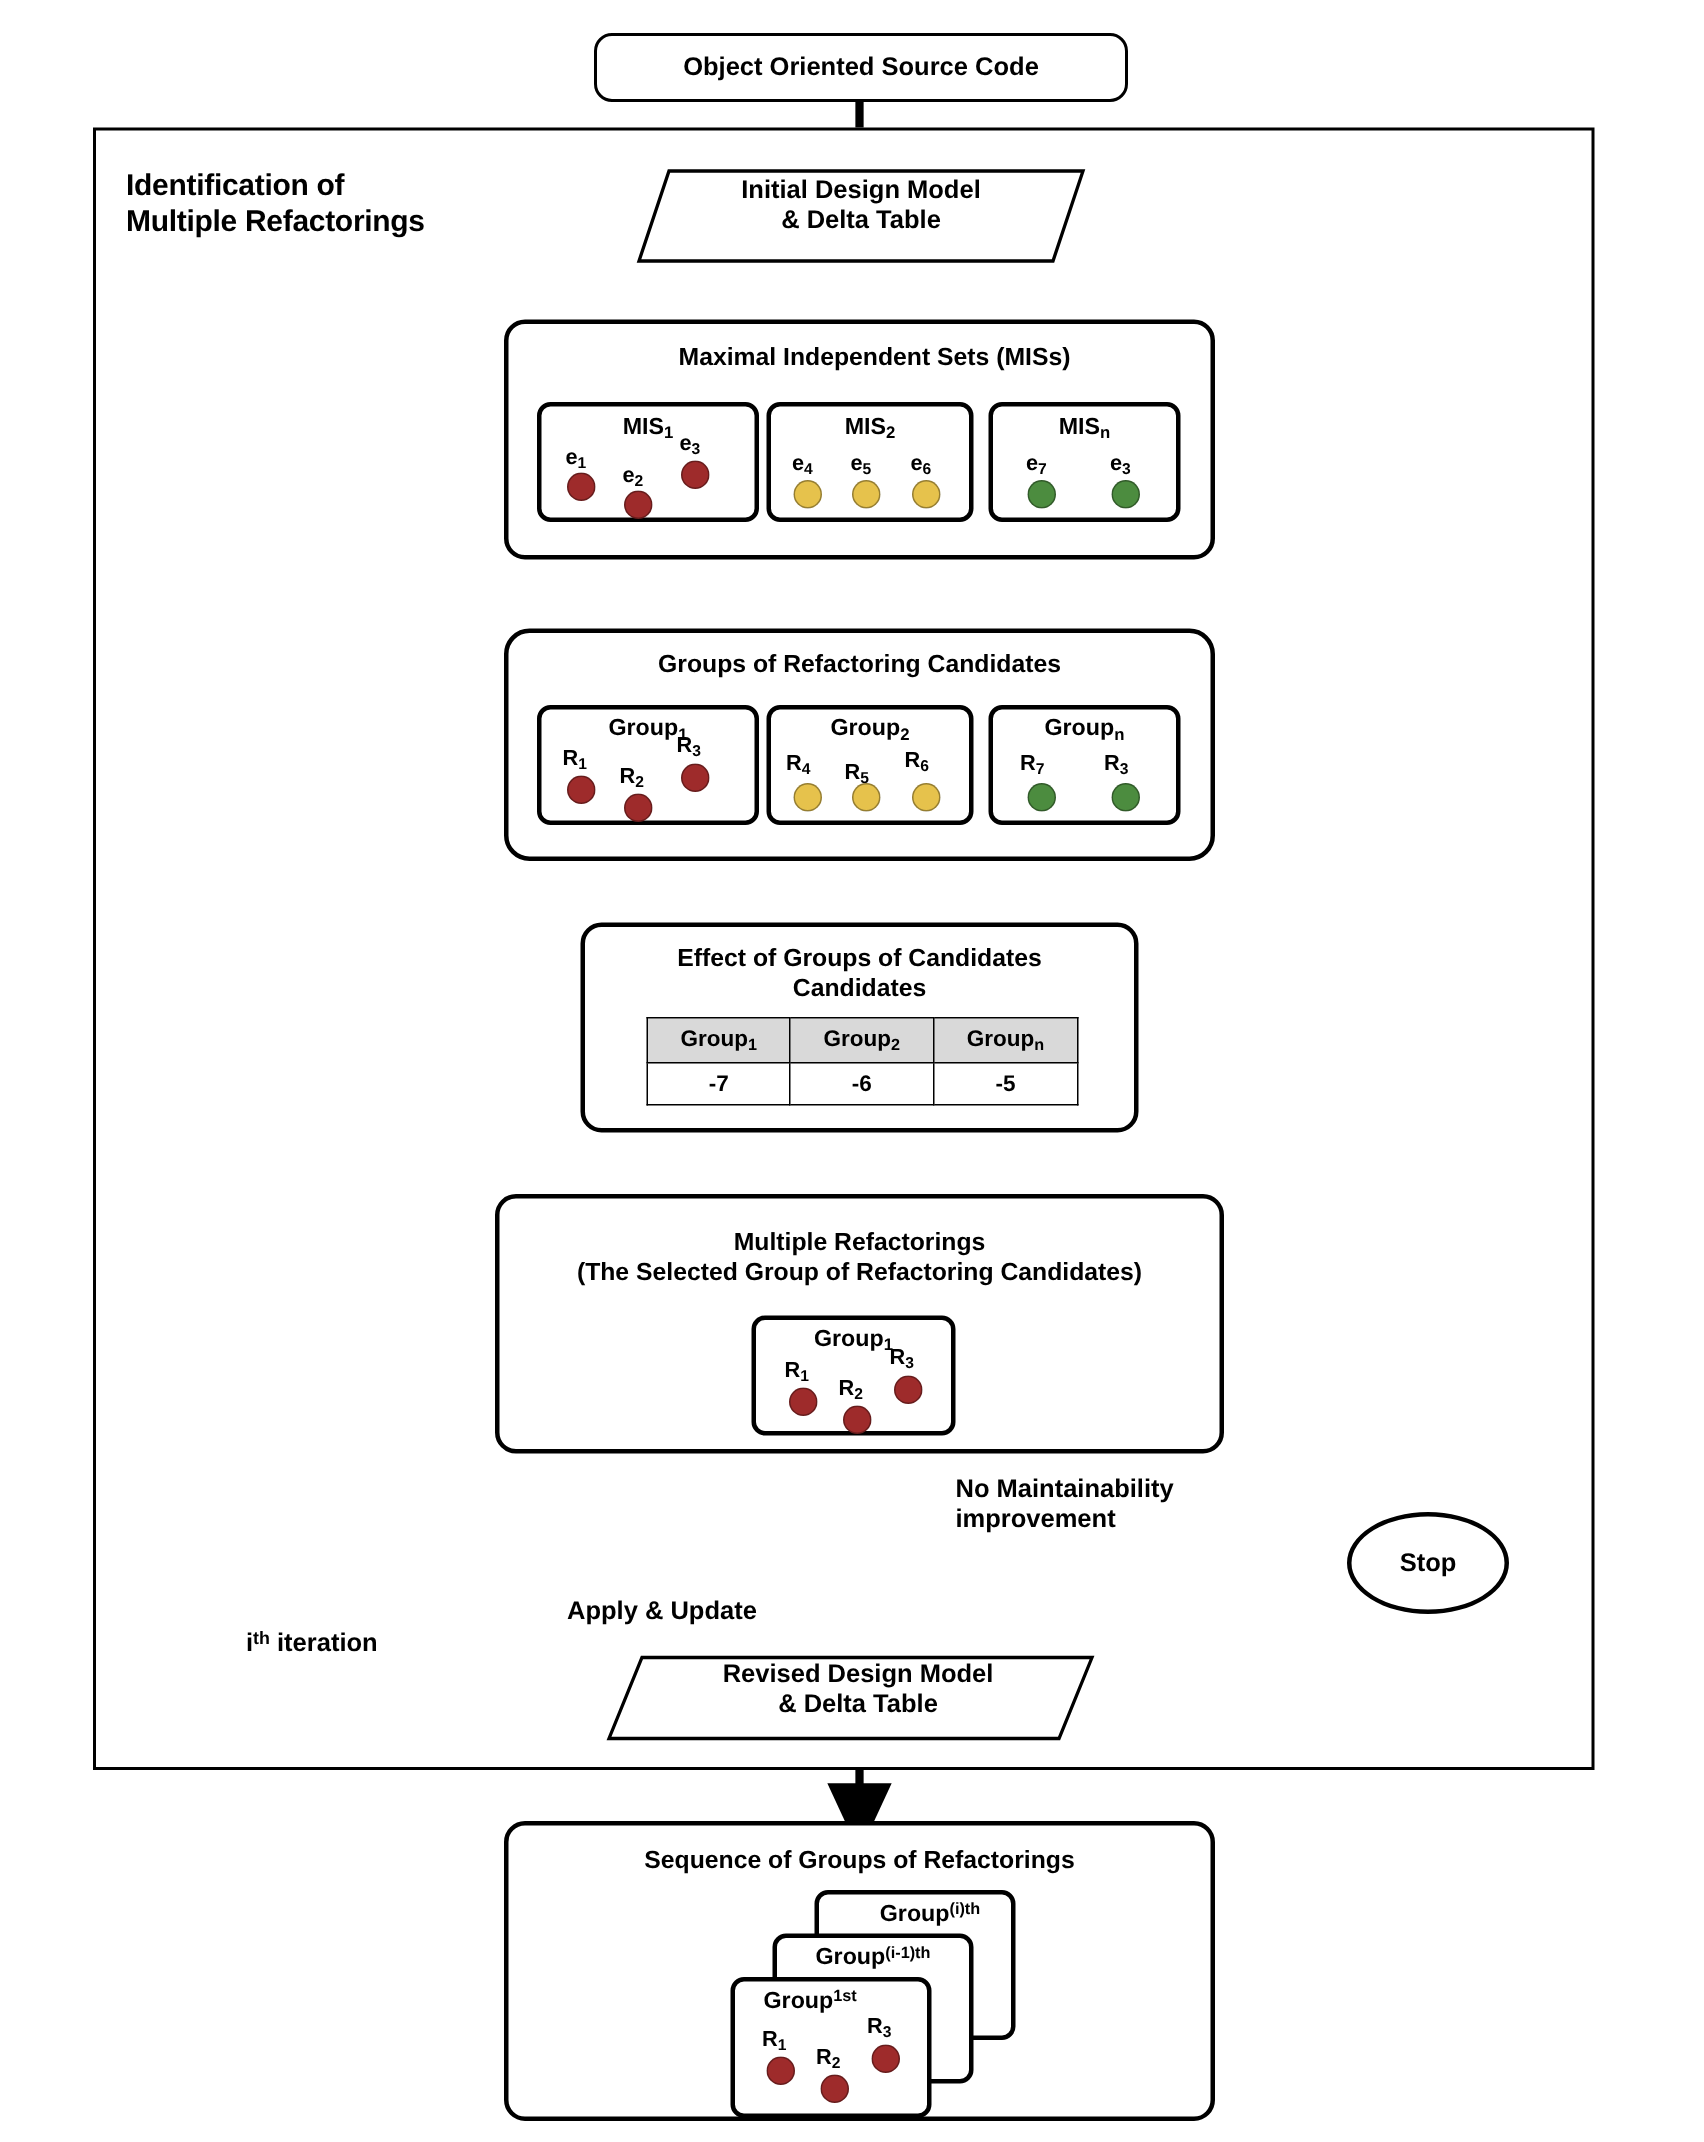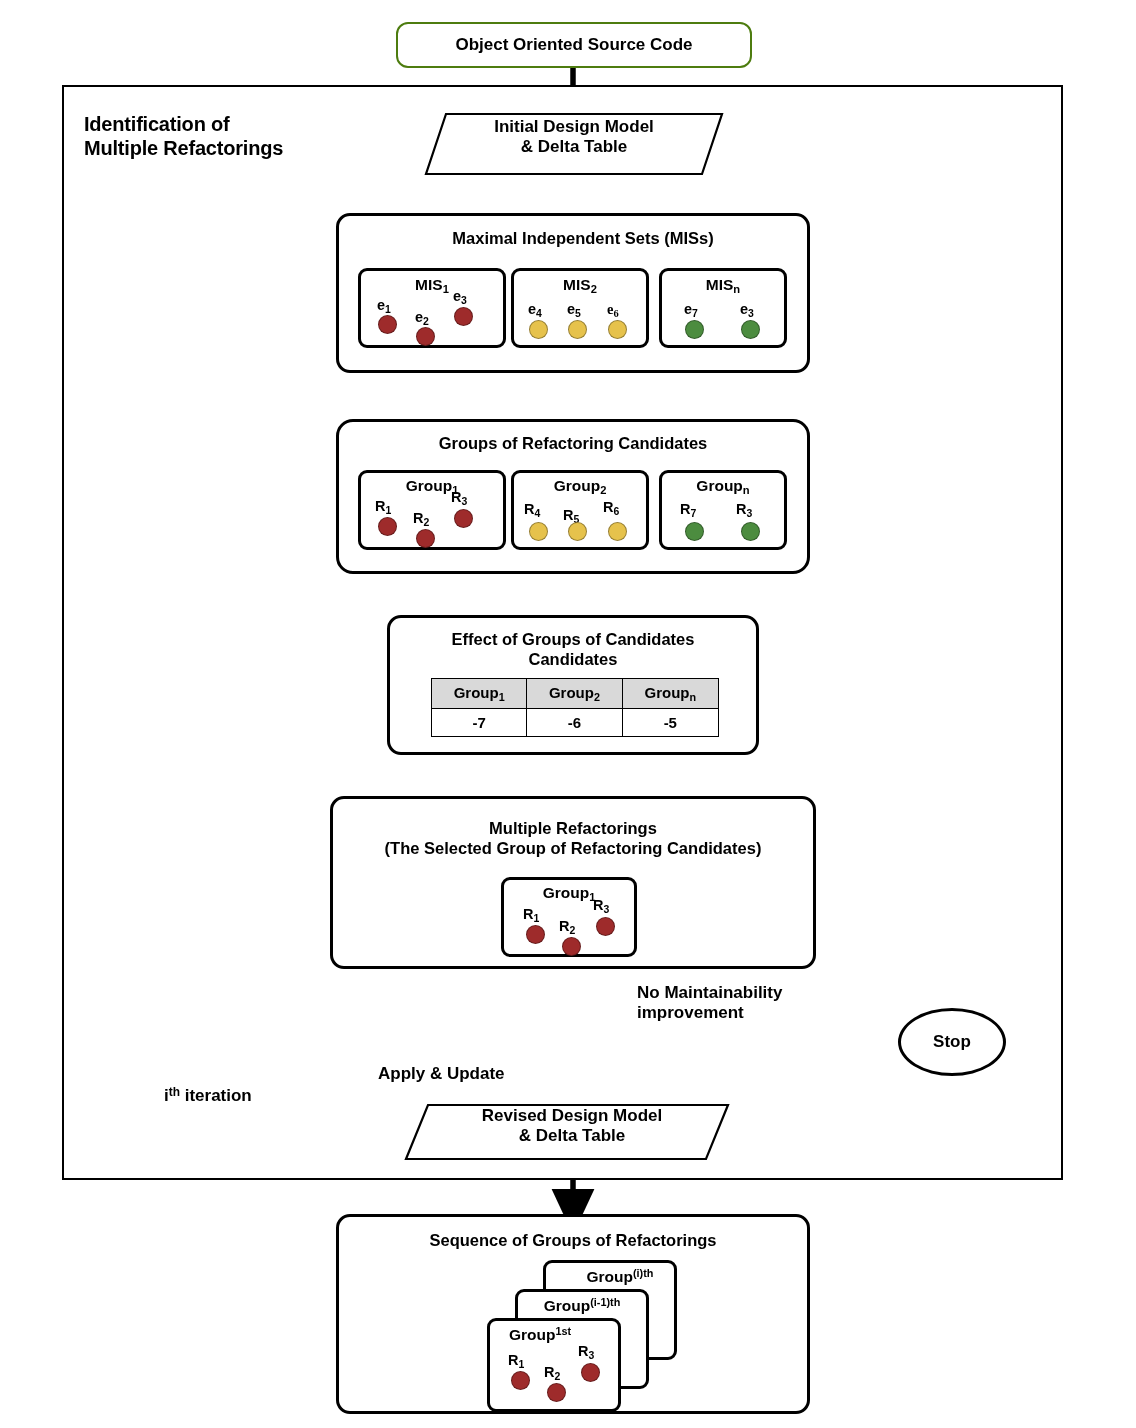--- a/index.html
+++ b/index.html
@@ -2,21 +2,21 @@
 <html><head>
 <meta charset="utf-8">
 <style>
   html,body{margin:0;padding:0;background:#fff;}
   body{width:1136px;height:1428px;font-family:"Liberation Sans",sans-serif;color:#000;}
   #stage{position:relative;width:1136px;height:1428px;overflow:hidden;}
   .abs{position:absolute;box-sizing:border-box;}
 
   
   .rrect{border:3px solid #000;border-radius:14px;background:#fff;}
-  .rrect-thin{border:2px solid #4d7c0f;border-radius:12px;background:#fff;}
+  .rrect-thin{border:2px solid #000000;border-radius:12px;background:#fff;}
   .inner-box{border:3.5px solid #000;border-radius:9px;background:#fff;}
   .plainbox{border:2px solid #000;background:#fff;}
 
   .ctr{display:flex;align-items:center;justify-content:center;text-align:center;}
 
   .t-title{font-weight:bold;font-size:20px;line-height:1.18;letter-spacing:-0.2px;}
   .t-boxhead{font-weight:bold;font-size:16.5px;line-height:1.2;}
   .t-sub{font-weight:bold;font-size:15.5px;}
   .t-lbl{font-weight:bold;font-size:17px;line-height:1.2;}
 
@@ -103,21 +103,21 @@
     </div>
 
     <div class="abs inner-box" style="left:172px;top:52px;width:138px;height:80px;">
       <div class="abs t-sub" style="left:0;top:5px;width:132px;text-align:center;">
         <span>MIS</span><sub>2</sub>
       </div>
       <span class="dotlbl" style="left:14px;top:30px;"><span>e</span><sub>4</sub></span>
       <span class="dot dot-yel" style="left:15px;top:49px;"></span>
       <span class="dotlbl" style="left:53px;top:30px;"><span>e</span><sub>5</sub></span>
       <span class="dot dot-yel" style="left:54px;top:49px;"></span>
-      <span class="dotlbl" style="left:93px;top:30px;font-family:Liberation Serif, serif;"><span>e</span><sub>6</sub></span>
+      <span class="dotlbl" style="left:93px;top:30px;"><span>e</span><sub>6</sub></span>
       <span class="dot dot-yel" style="left:94px;top:49px;"></span>
     </div>
 
     <div class="abs inner-box" style="left:320px;top:52px;width:128px;height:80px;">
       <div class="abs t-sub" style="left:0;top:5px;width:122px;text-align:center;">
         <span>MIS</span><sub>n</sub>
       </div>
       <span class="dotlbl" style="left:22px;top:30px;"><span>e</span><sub>7</sub></span>
       <span class="dot dot-grn" style="left:23px;top:49px;"></span>
       <span class="dotlbl" style="left:78px;top:30px;"><span>e</span><sub>3</sub></span>

